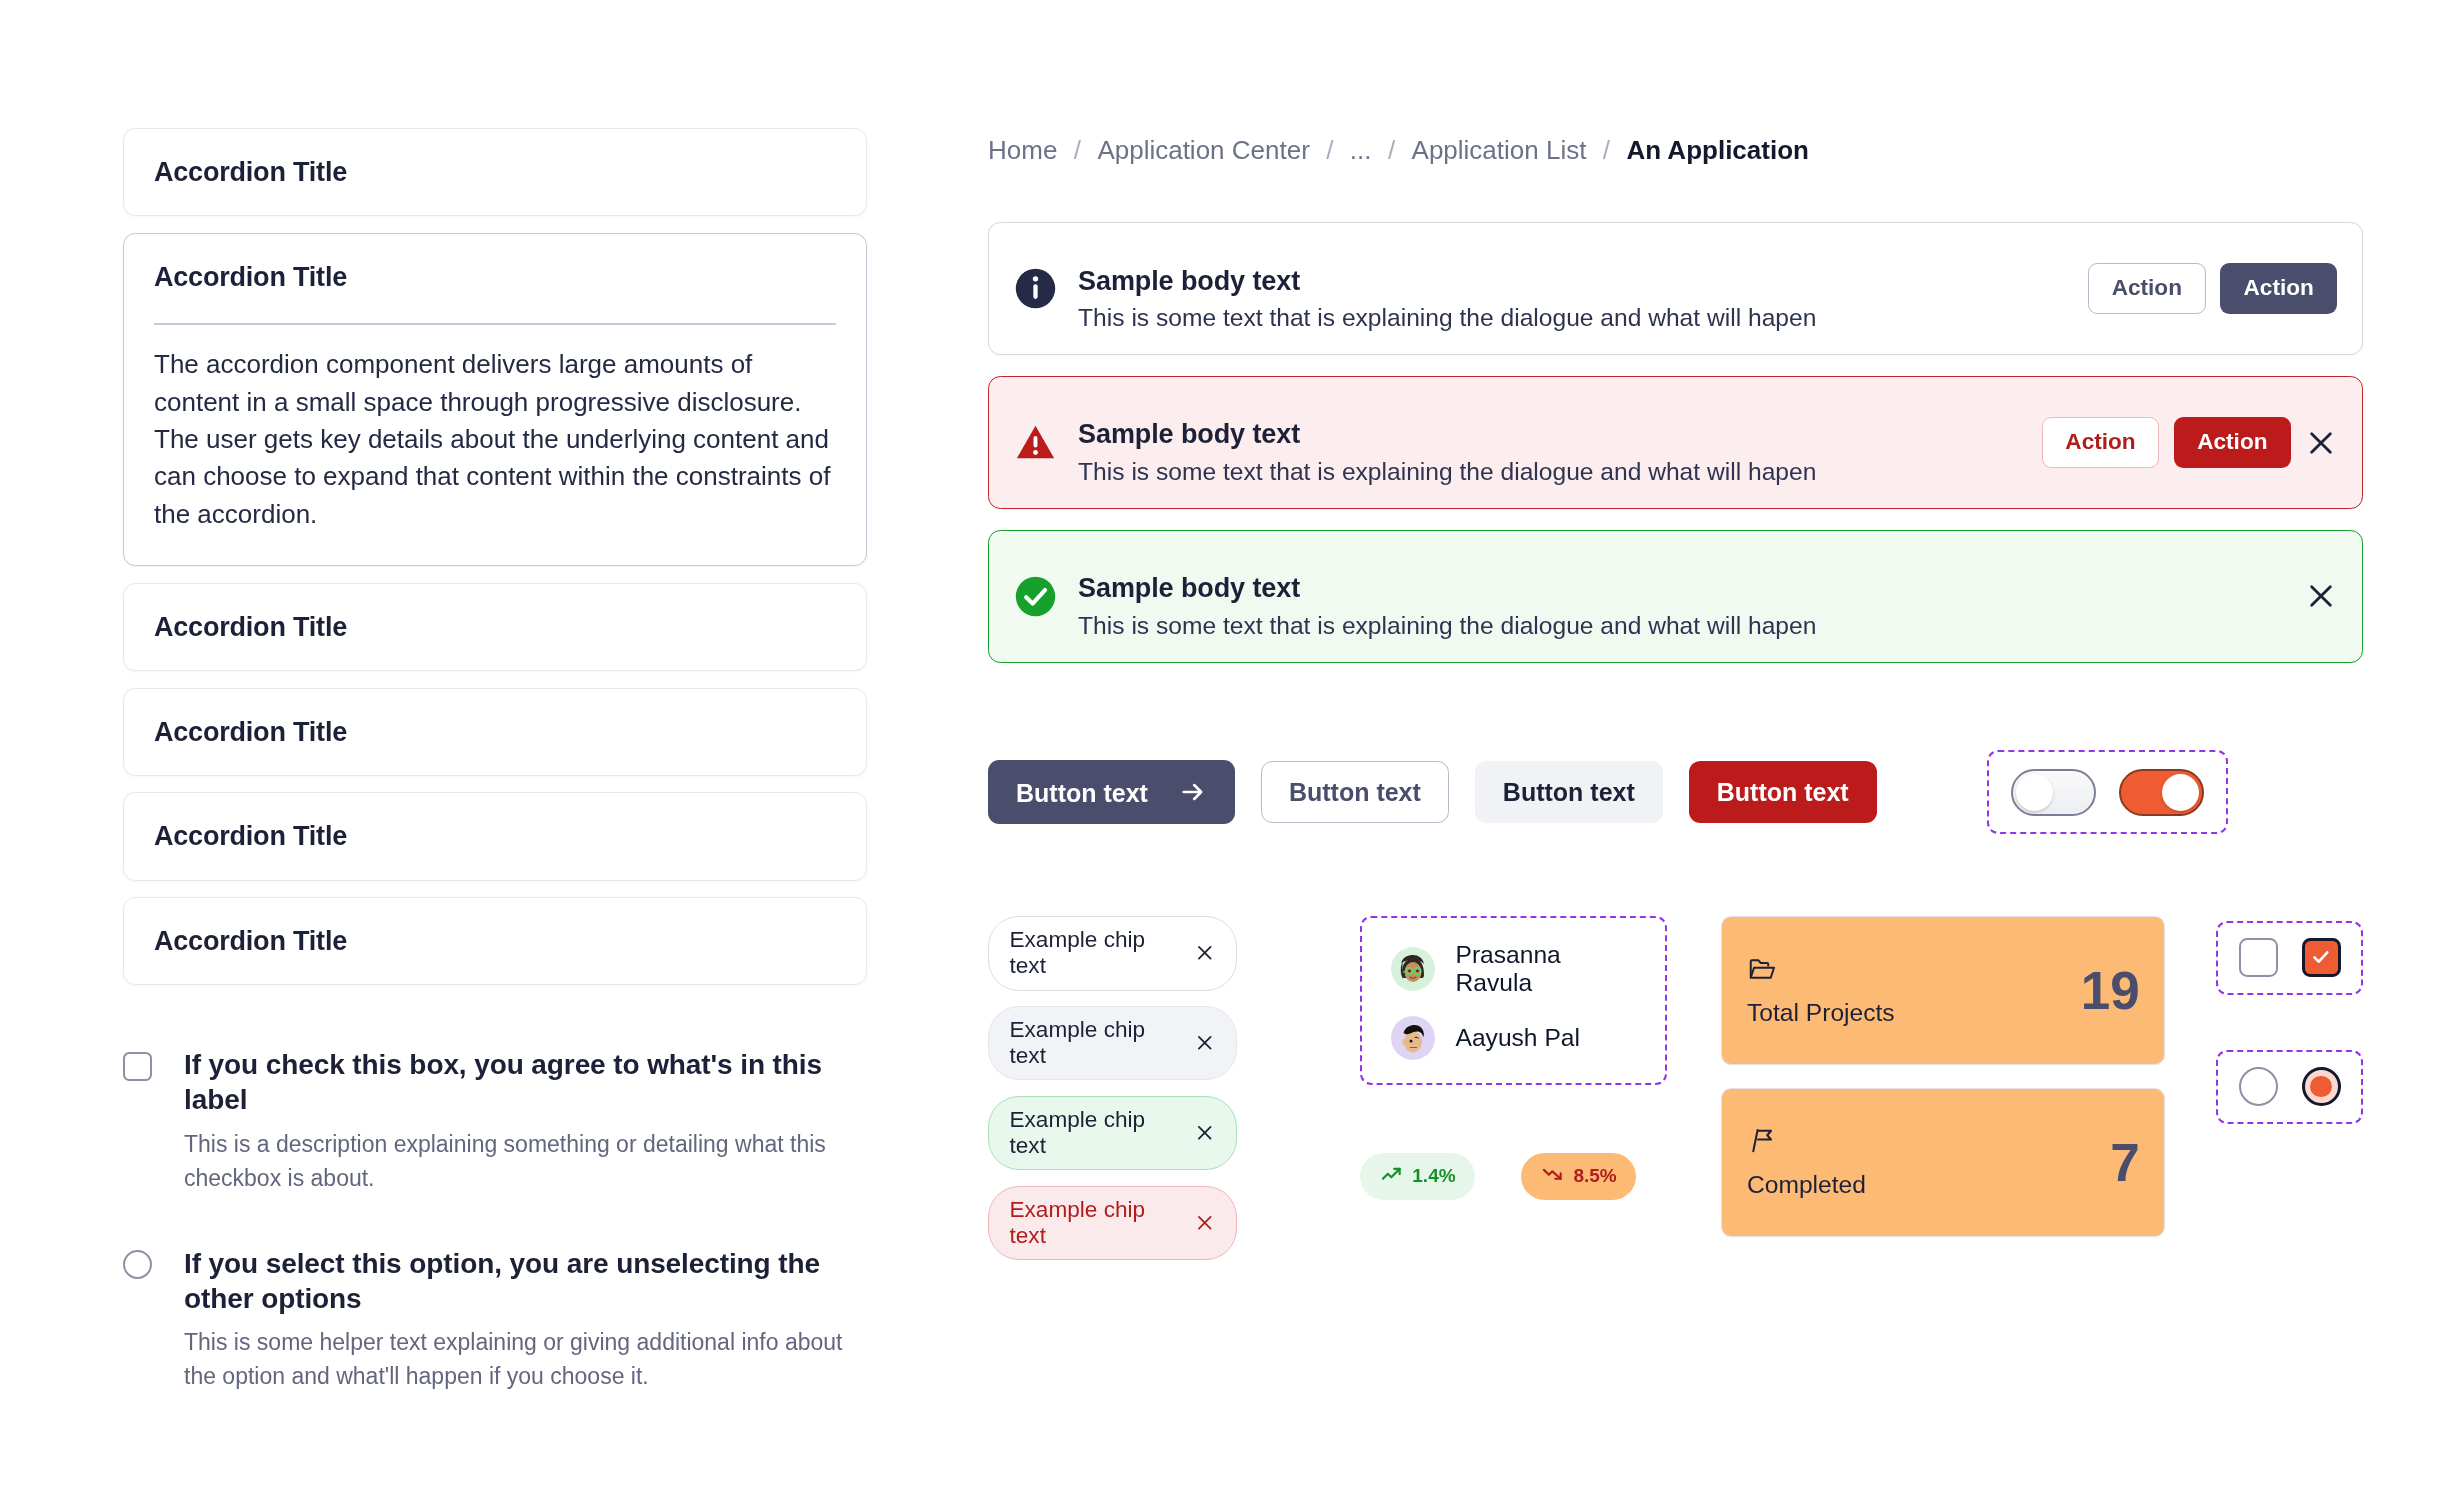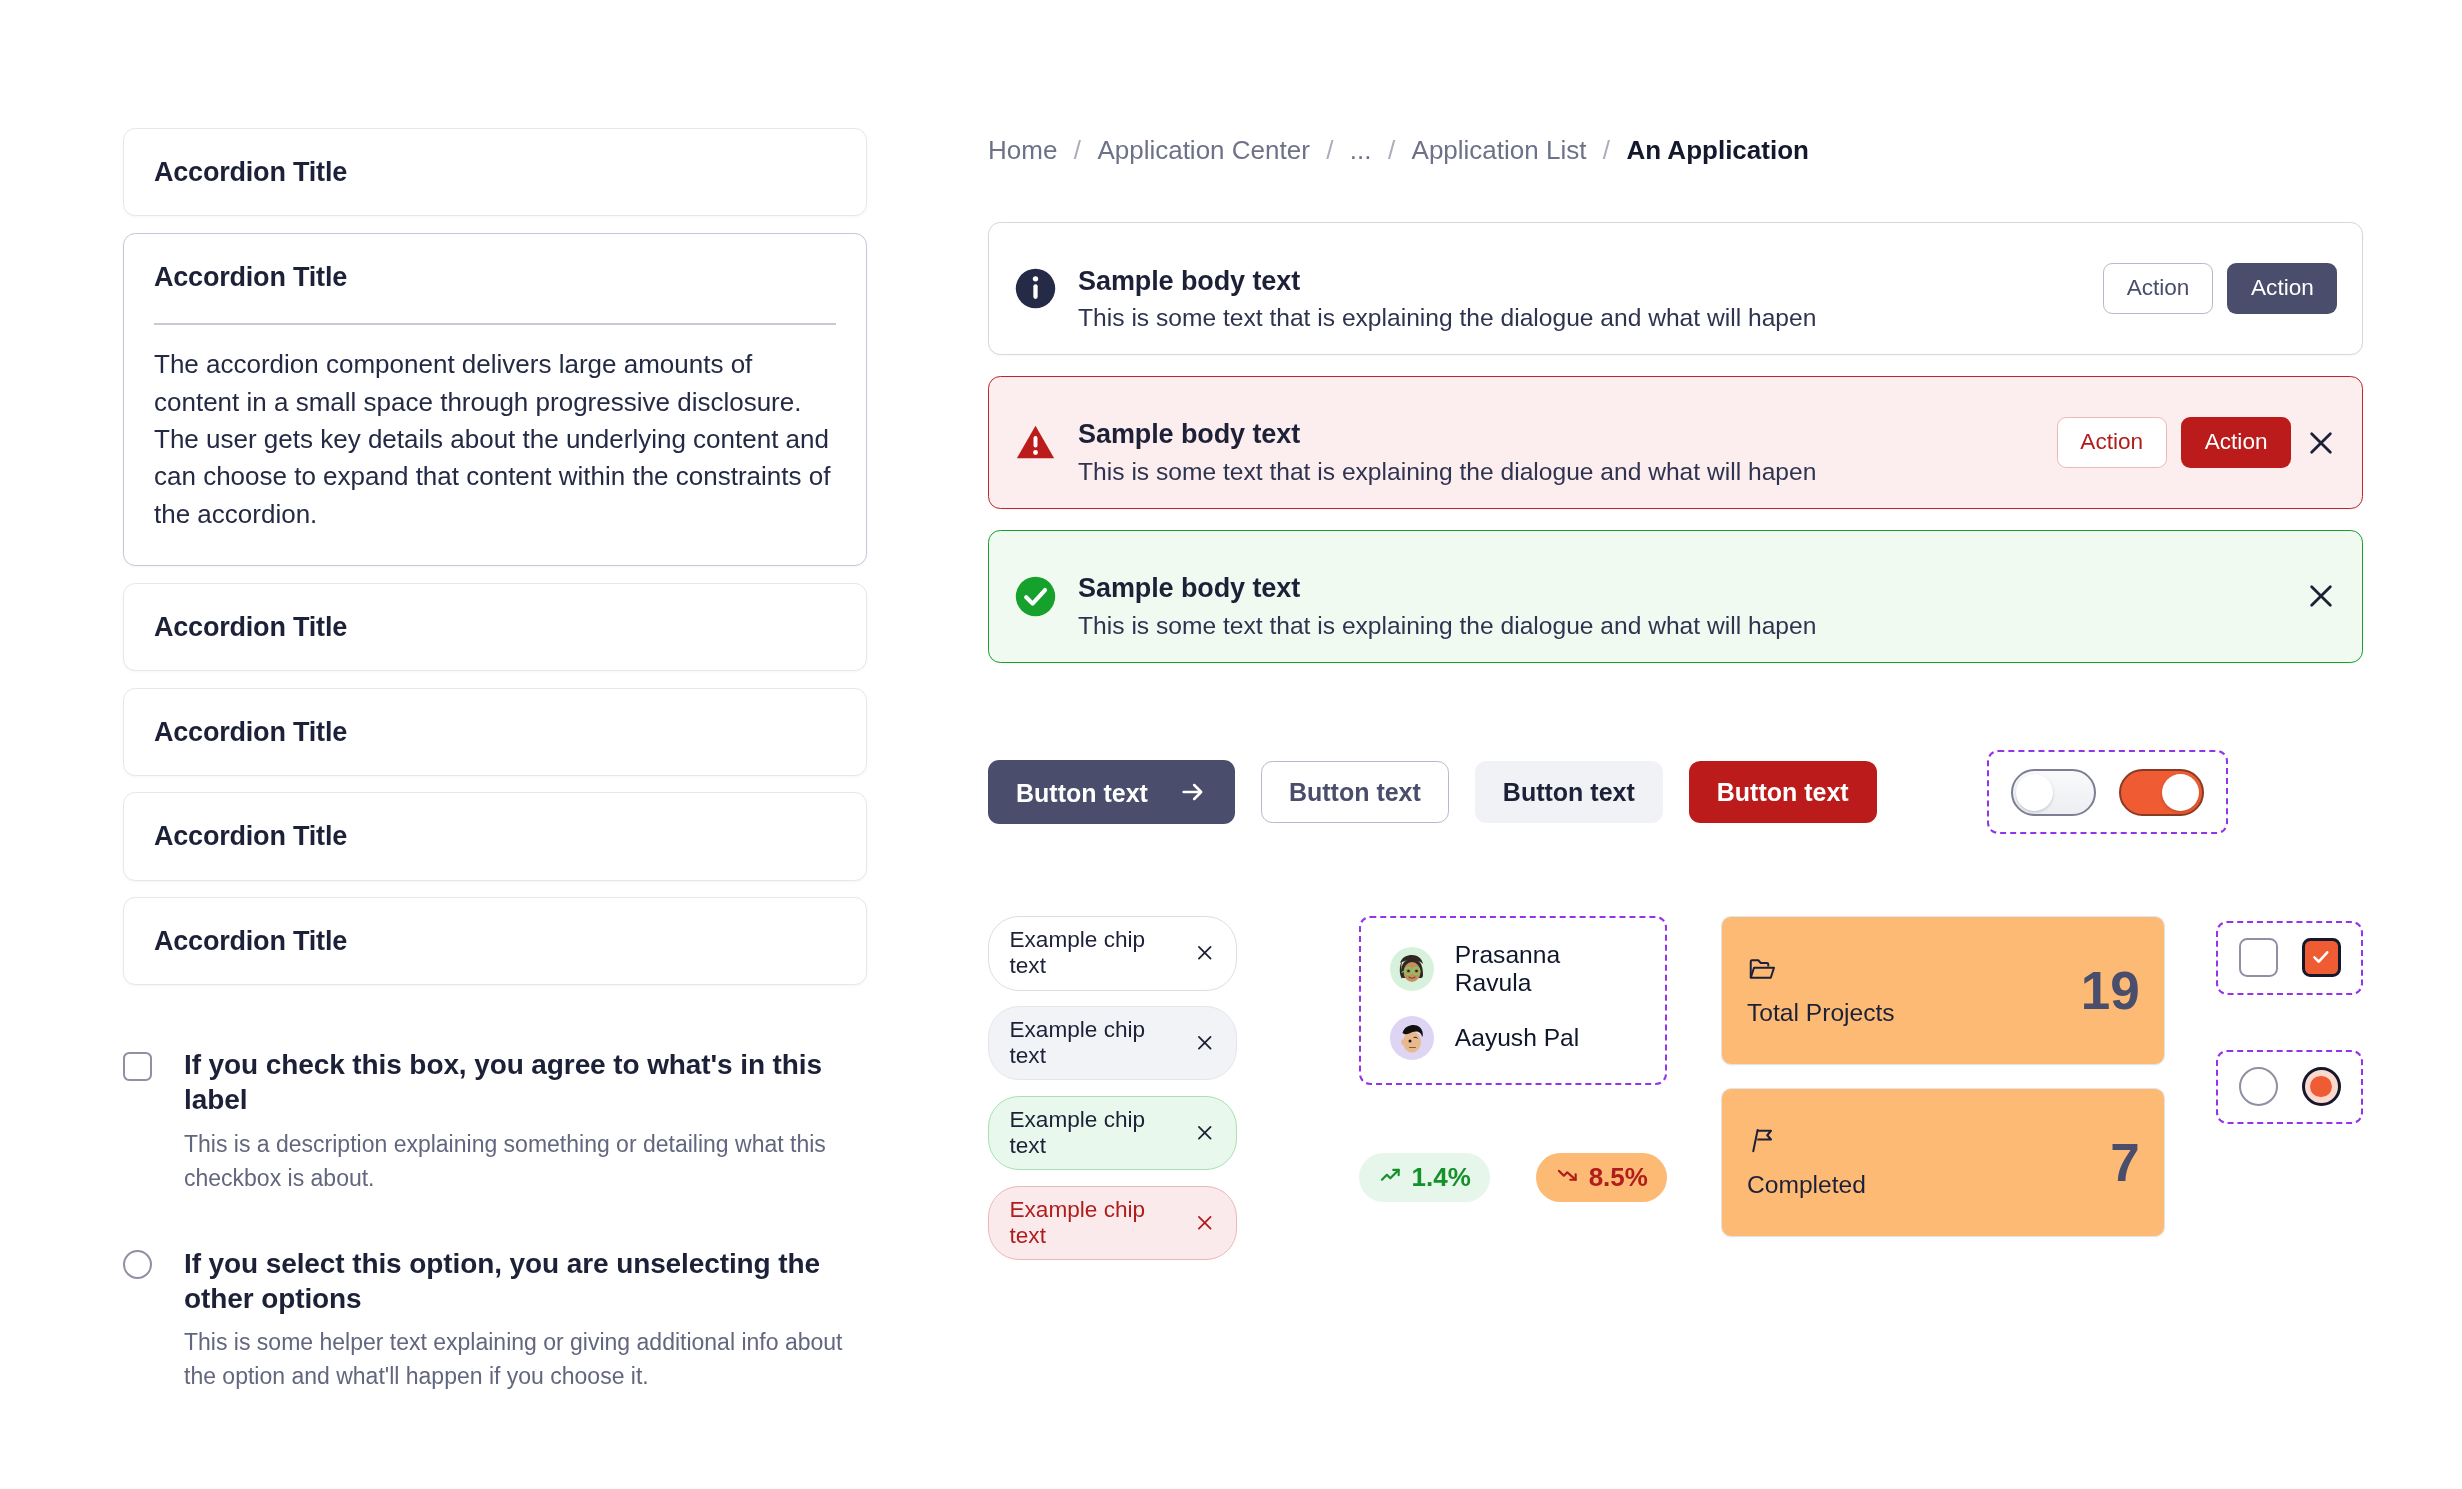--- a/index.html
+++ b/index.html
@@ -83,21 +83,21 @@
   .alert.error { border-color: #c0252a; background: #fcedee; }
   .alert.success { border-color: #16a02c; background: #f1faf1; }
   .alert-icon { flex: none; width: 43px; height: 43px; margin-right: 21.5px; }
   .alert-body { flex: 1 1 auto; }
   .alert-title { font-size: 27px; font-weight: 700; color: #1c2138; letter-spacing: -0.1px; margin-top: 20px; }
   .alert-desc { font-size: 24.6px; color: #2e3450; margin-top: 7.2px; }
   .alert-actions { display: flex; align-items: center; gap: 14.4px; flex: none; }
 
   .btn {
     font-family: "Liberation Sans", sans-serif;
-    font-size: 22.6px; font-weight: 400; border-radius: 9.2px;
+    font-size: 22.6px; font-weight: 700; border-radius: 9.2px;
     padding: 13.3px 22.6px; border: 1.5px solid transparent; cursor: pointer;
     white-space: nowrap; line-height: 1;
   }
   .btn-ghost { background: #fff; border-color: #b7b9c8; color: #4a4d6b; }
   .btn-dark { background: #4a4d6b; color: #fff; }
   .btn-ghost-red { background: #fff; border-color: #eeb8ba; color: #b01d1d; }
   .btn-red { background: #bb1b1b; color: #fff; }
 
   .close-x {
     width: 33px; height: 33px; flex: none; margin-left: 13.3px; cursor: pointer;
@@ -150,21 +150,21 @@
   .chip .x { margin-left: 15.4px; display: flex; }
 
   .avatar-card { margin-left: 51px; padding: 23.6px 29px; gap: 18.5px; flex-direction: column; align-items: flex-start; height: 169px; }
   .avatar-row { display: flex; align-items: center; }
   .avatar { width: 44px; height: 44px; border-radius: 50%; flex: none; }
   .avatar-name { font-size: 24.6px; color: #0f172a; margin-left: 20.5px; }
 
   .trend-row { display: flex; gap: 46px; margin-top: 68px; margin-left: 51px; }
   .trend {
     display: inline-flex; align-items: center; gap: 9.2px;
-    border-radius: 31px; padding: 9.2px 19.5px; font-size: 26px; font-weight: 700;
+    border-radius: 31px; padding: 9.2px 19.5px; font-size: 19px; font-weight: 700;
   }
   .trend.up { background: #e7f6ea; color: #15912a; }
   .trend.down { background: #fdba74; color: #b01d1d; }
 
   .stats { margin-left: 54px; display: flex; flex-direction: column; gap: 22.6px; }
   .stat-card {
     width: 444px; border: 1.5px solid #e3e4ea; border-radius: 10.3px;
     background: #fdba74; padding: 20.5px 24.6px; display: flex; align-items: center;
     justify-content: space-between; box-shadow: 0 1px 2.6px rgba(20,25,60,.03);
     min-height: 149px;

